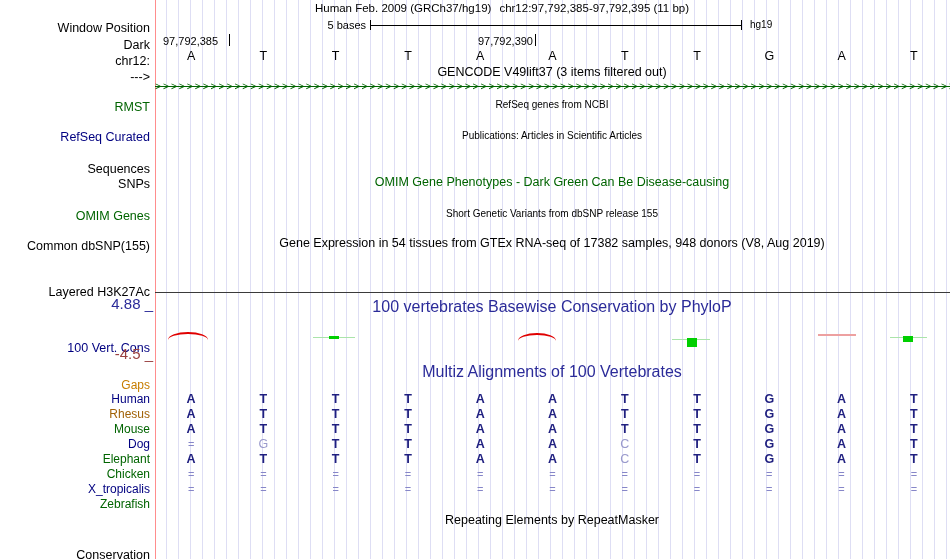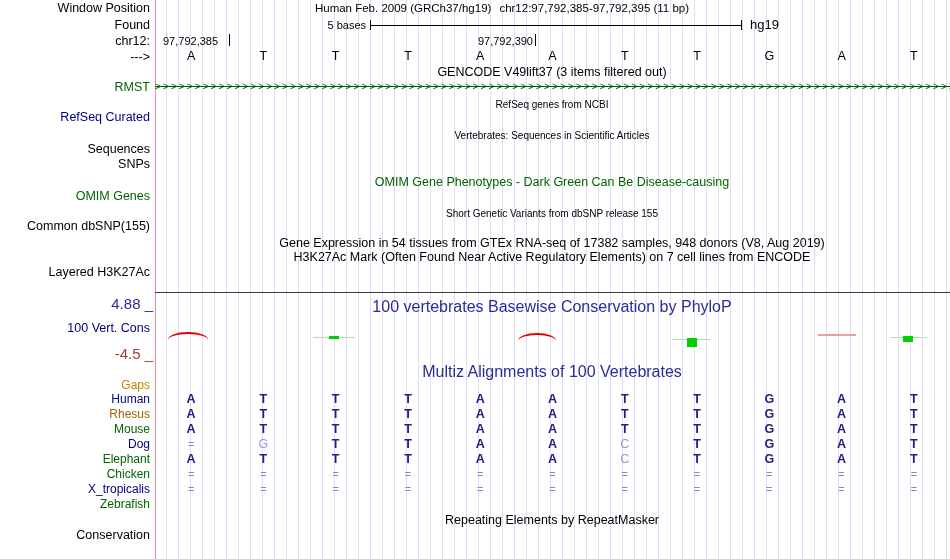--- a/index.html
+++ b/index.html
@@ -2,38 +2,38 @@
 <html><head>
 <meta charset="utf-8">
 <style>
   html,body{margin:0;padding:0;background:#fff;}
   .canvas{position:relative;width:950px;height:559px;background:#fff;
           font-family:"Liberation Sans",sans-serif;overflow:hidden;color:#000;}
   .grid{position:absolute;left:155px;top:0;width:795px;height:559px;
         background:repeating-linear-gradient(to right,transparent 0 11px,#dedef4 11px 12px);}
   .edge{position:absolute;left:155px;top:0;width:1px;height:559px;background:#ff8d8d;}
   .lbl{position:absolute;left:0;width:150px;text-align:right;font-size:12.5px;
-       line-height:13px;white-space:nowrap;}
+       line-height:13px;white-space:nowrap;margin-top:20px;}
   .ctr{position:absolute;left:552px;transform:translateX(-50%);white-space:nowrap;
        line-height:13px;font-size:16px;}
   .sm{font-size:10px;}
   .md{font-size:12.5px;}
   .navy{color:#000080;}
   .green{color:#006400;text-align:right;}
   .orange{color:#c77d00;}
   .maroon{color:#994040;}
   .slate{color:#2b2b99;}
   .title{position:absolute;left:502px;top:2px;transform:translateX(-50%);
          font-size:11.5px;line-height:13px;white-space:nowrap;}
   .title .part2{margin-left:8px;}
   .scaleval{position:absolute;right:584px;top:19px;font-size:11px;line-height:12px;}
   .scalebar{position:absolute;left:370px;top:20px;width:370px;height:10px;
             border-left:1px solid #000;border-right:1px solid #000;
             background:linear-gradient(#000,#000) center/100% 1px no-repeat;}
-  .genometag{position:absolute;left:750px;top:19px;font-size:13px;line-height:12px;}
+  .genometag{position:absolute;left:750px;top:19px;font-size:10px;line-height:12px;}
   .coord{position:absolute;top:35px;font-size:11px;line-height:12px;}
   .tick{position:absolute;width:1px;height:12px;background:#000;top:34px;}
   .seqrow{position:absolute;left:155px;width:795px;height:13px;}
   .seqrow span{position:absolute;transform:translateX(-50%);font-size:12.5px;line-height:13px;}
   .rmst-arrows{position:absolute;left:155px;top:80px;width:795px;height:13px;overflow:hidden;
                white-space:nowrap;color:#006400;font-size:10px;line-height:13px;letter-spacing:2.1px;
                background:linear-gradient(#006400,#006400) center/100% 1px no-repeat;}
   .sepline{position:absolute;left:155px;top:292px;width:795px;height:1px;background:#3a3a3a;}
   .axislbl{position:absolute;left:0;width:153px;text-align:right;font-size:15px;line-height:12px;white-space:nowrap;}
   .arc{position:absolute;height:6px;border-top:2px solid #e00000;
@@ -54,21 +54,21 @@
 
 <div class="canvas">
   <div class="grid"></div>
   <div class="edge"></div>
 
   <div class="lbl" style="top:2px">Window Position</div>
   <div class="title">
     <span class="part1">Human Feb. 2009 (GRCh37/hg19)</span><span class="part2">chr12:97,792,385-97,792,395 (11 bp)</span>
   </div>
 
-  <div class="lbl" style="top:19px">Found</div>
+  <div class="lbl" style="top:19px">Dark</div>
   <div class="scaleval">5 bases</div>
   <div class="scalebar"></div>
   <div class="genometag">hg19</div>
 
   <div class="lbl" style="top:35px">chr12:</div>
   <div class="coord" style="left:163px">97,792,385</div>
   <div class="tick" style="left:229px"></div>
   <div class="coord" style="right:417px">97,792,390</div>
   <div class="tick" style="left:535px"></div>
 
@@ -87,32 +87,31 @@
       <span style="left: 758.864px;">T</span>
     </div>
 
   <div class="ctr md" style="top:66px">GENCODE V49lift37 (3 items filtered out)</div>
   <div class="lbl green" style="top:81px">RMST</div>
   <div class="rmst-arrows" id="rmst-arrows">&gt;&gt;&gt;&gt;&gt;&gt;&gt;&gt;&gt;&gt;&gt;&gt;&gt;&gt;&gt;&gt;&gt;&gt;&gt;&gt;&gt;&gt;&gt;&gt;&gt;&gt;&gt;&gt;&gt;&gt;&gt;&gt;&gt;&gt;&gt;&gt;&gt;&gt;&gt;&gt;&gt;&gt;&gt;&gt;&gt;&gt;&gt;&gt;&gt;&gt;&gt;&gt;&gt;&gt;&gt;&gt;&gt;&gt;&gt;&gt;&gt;&gt;&gt;&gt;&gt;&gt;&gt;&gt;&gt;&gt;&gt;&gt;&gt;&gt;&gt;&gt;&gt;&gt;&gt;&gt;&gt;&gt;&gt;&gt;&gt;&gt;&gt;&gt;&gt;&gt;&gt;&gt;&gt;&gt;&gt;&gt;&gt;&gt;&gt;&gt;&gt;&gt;&gt;&gt;&gt;&gt;&gt;&gt;&gt;&gt;&gt;&gt;&gt;&gt;&gt;&gt;&gt;&gt;&gt;&gt;&gt;&gt;&gt;&gt;&gt;&gt;&gt;&gt;&gt;&gt;&gt;&gt;&gt;&gt;&gt;&gt;&gt;&gt;&gt;&gt;</div>
 
   <div class="ctr sm" style="top:98px">RefSeq genes from NCBI</div>
   <div class="lbl navy" style="top:111px">RefSeq Curated</div>
 
-  <div class="ctr sm" style="top:129px">Vertebrates: Sequences in Scientific Articles</div>
+  <div class="ctr sm" style="top:129px">Publications: Articles in Scientific Articles</div>
   <div class="lbl" style="top:143px">Sequences</div>
   <div class="lbl" style="top:158px">SNPs</div>
 
   <div class="ctr md green" style="top:176px">OMIM Gene Phenotypes - Dark Green Can Be Disease-causing</div>
   <div class="lbl green" style="top:190px">OMIM Genes</div>
 
   <div class="ctr sm" style="top:207px">Short Genetic Variants from dbSNP release 155</div>
   <div class="lbl" style="top:220px">Common dbSNP(155)</div>
 
   <div class="ctr md" style="top:237px">Gene Expression in 54 tissues from GTEx RNA-seq of 17382 samples, 948 donors (V8, Aug 2019)</div>
-  <div class="ctr md" style="top:251px">H3K27Ac Mark (Often Found Near Active Regulatory Elements) on 7 cell lines from ENCODE</div>
   <div class="lbl" style="top:266px">Layered H3K27Ac</div>
 
   <div class="sepline"></div>
   <div class="axislbl slate" style="top:298px">4.88 _</div>
   <div class="ctr slate" style="top:300px">100 vertebrates Basewise Conservation by PhyloP</div>
   <div class="lbl navy" style="top:322px">100 Vert. Cons</div>
   <div class="axislbl maroon" style="top:348px">-4.5 _</div>
   <div id="phylop-marks">
       <div class="arc" style="left: 168px; top: 332px; width: 40px;"></div>
       <div class="pale-green-line" style="left: 313px; top: 337px; width: 42px;"></div>

